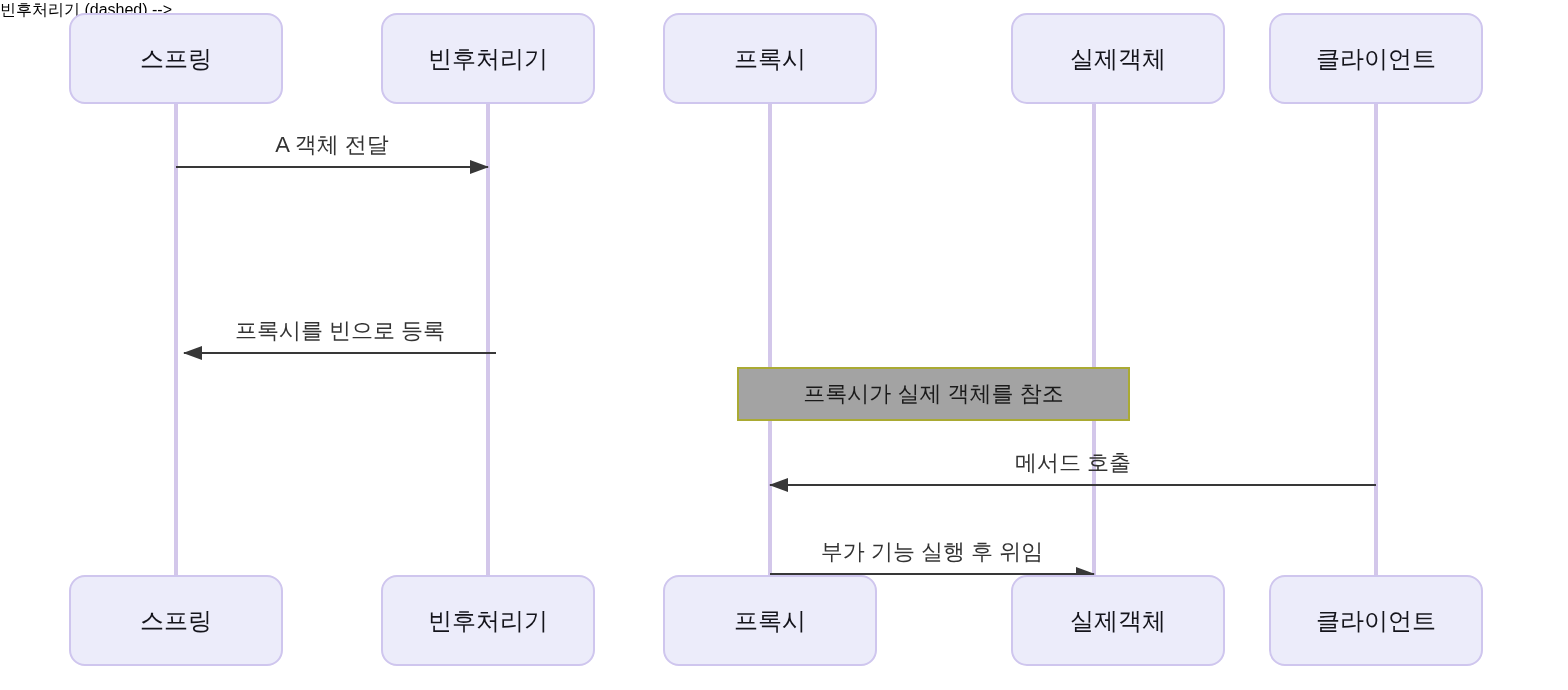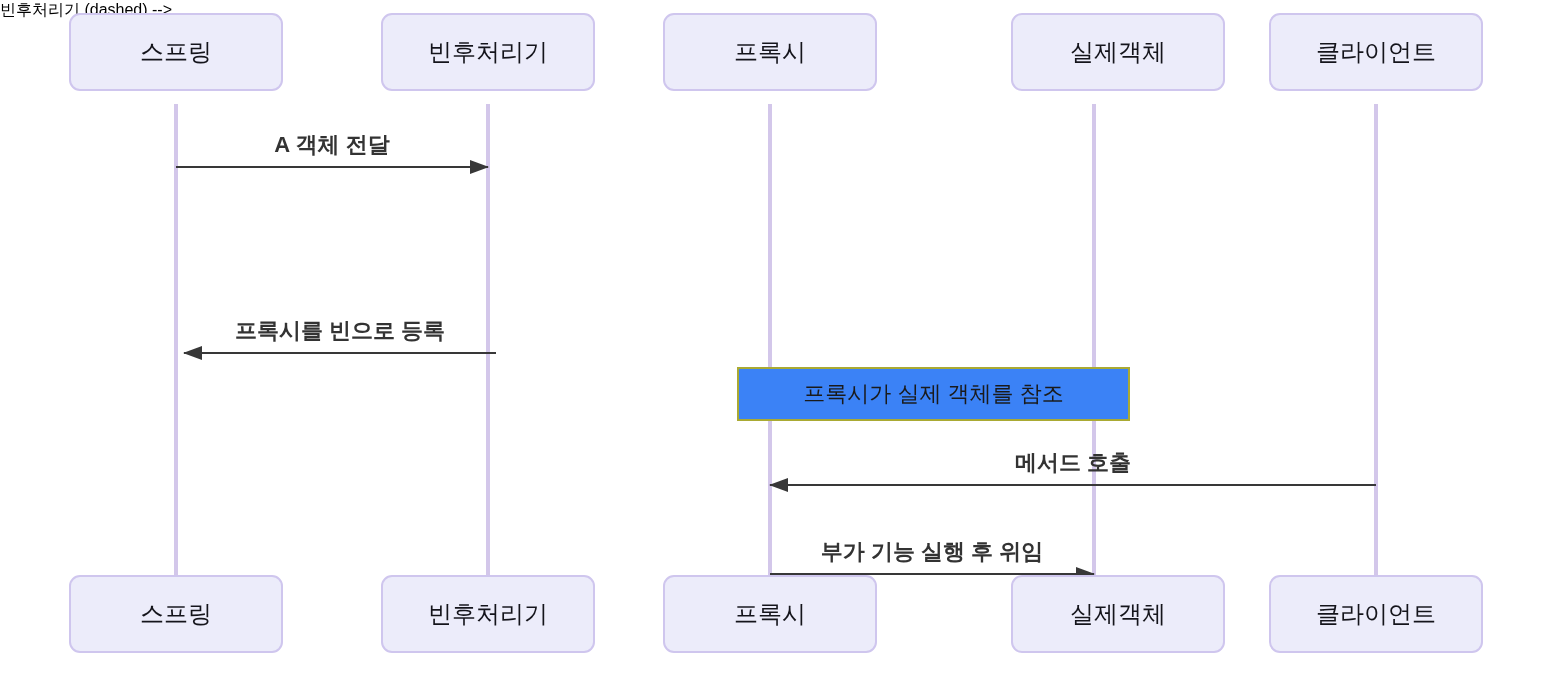--- a/index.html
+++ b/index.html
@@ -16,24 +16,24 @@
     position: absolute;
     top: 104px;
     height: 471px;
     width: 4px;
     background: #d3c7ea;
     z-index: 1;
   }
   .actor {
     position: absolute;
     width: 214px;
-    height: 78px;
+    height: 91px;
     background: #ececfa;
     border: 2px solid #cfc6ee;
-    border-radius: 11px;
+    border-radius: 16px;
     display: flex;
     align-items: center;
     justify-content: center;
     font-size: 24px;
     color: #14141b;
     z-index: 3;
   }
   .actor.top { top: 13px; }
   .actor.bottom { top: 575px; }
   .a1 { left: 69px; }
@@ -46,21 +46,21 @@
     position: absolute;
     height: 36px;
     z-index: 2;
   }
   .msg-label {
     position: absolute;
     left: 0; right: 0;
     bottom: 8px;
     text-align: center;
     font-size: 22px;
-    font-weight: 700;
+    font-weight: 400;
     color: #333333;
     white-space: nowrap;
   }
   .msg-line {
     position: absolute;
     left: 0; right: 0;
     bottom: 0;
     height: 0;
     border-top: 2px solid #383838;
   }
@@ -80,21 +80,21 @@
     left: -1px;
     border-right: 19px solid #383838;
   }
 
   .note {
     position: absolute;
     left: 737px;
     top: 367px;
     width: 393px;
     height: 54px;
-    background: #3b82f6;
+    background: #a3a3a3;
     border: 2px solid #aaaa33;
     display: flex;
     align-items: center;
     justify-content: center;
     font-size: 22px;
     color: #1a1a1a;
     z-index: 4;
   }
 </style>
 </head>

